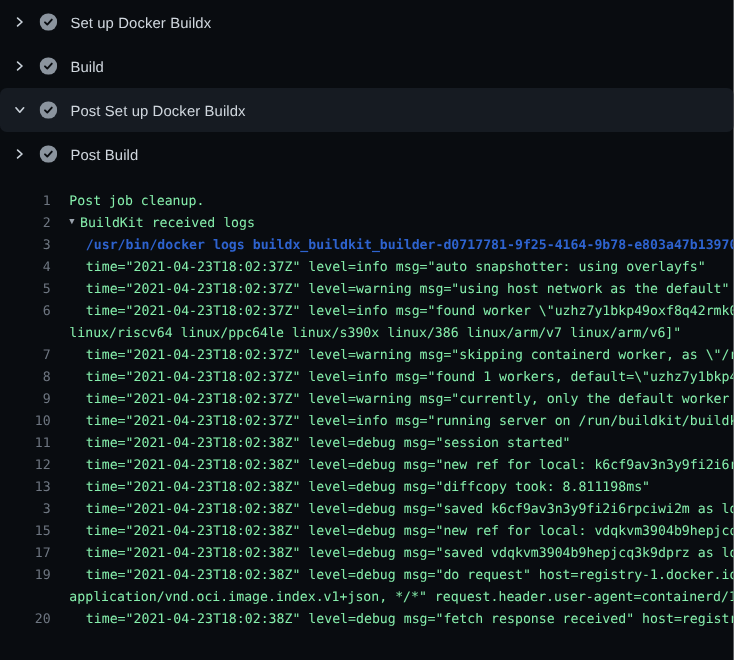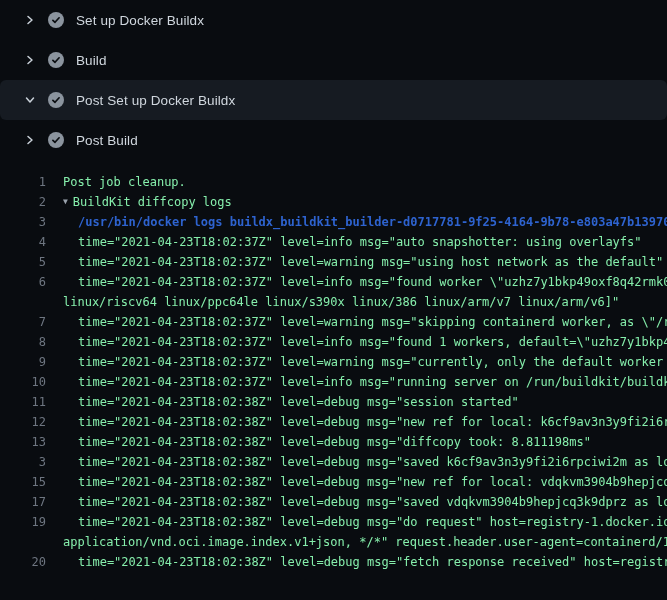--- a/index.html
+++ b/index.html
@@ -9,21 +9,21 @@
     overflow: hidden;
     font-family: "Liberation Sans", sans-serif;
     position: relative;
   }
   
   .steps-list { width: 100%; }
   .section {
     height: 40px;
     display: flex;
     align-items: center;
-    padding-left: 24px;
+    padding-left: 12px;
     box-sizing: border-box;
     cursor: pointer;
   }
   .section.expanded {
     background: #161b22;
     border-radius: 6px;
   }
   .chev {
     width: 16px; height: 16px;
     flex: none;
@@ -148,21 +148,21 @@
   <div class="log-viewer">
   <div class="log-row kind-plain ind0">
     <span class="gutter">1</span>
     
     <span class="ltext">Post job cleanup.</span>
   </div>
 
   <div class="log-row kind-group ind0">
     <span class="gutter">2</span>
     <span class="tri">▼</span>
-    <span class="ltext">BuildKit diffcopy logs</span>
+    <span class="ltext">BuildKit received logs</span>
   </div>
 
   <div class="log-row kind-command ind1">
     <span class="gutter">3</span>
     
     <span class="ltext">/usr/bin/docker logs buildx_buildkit_builder-d0717781-9f25-4164-9b78-e803a47b13970</span>
   </div>
 
   <div class="log-row kind-plain ind1">
     <span class="gutter">4</span>

